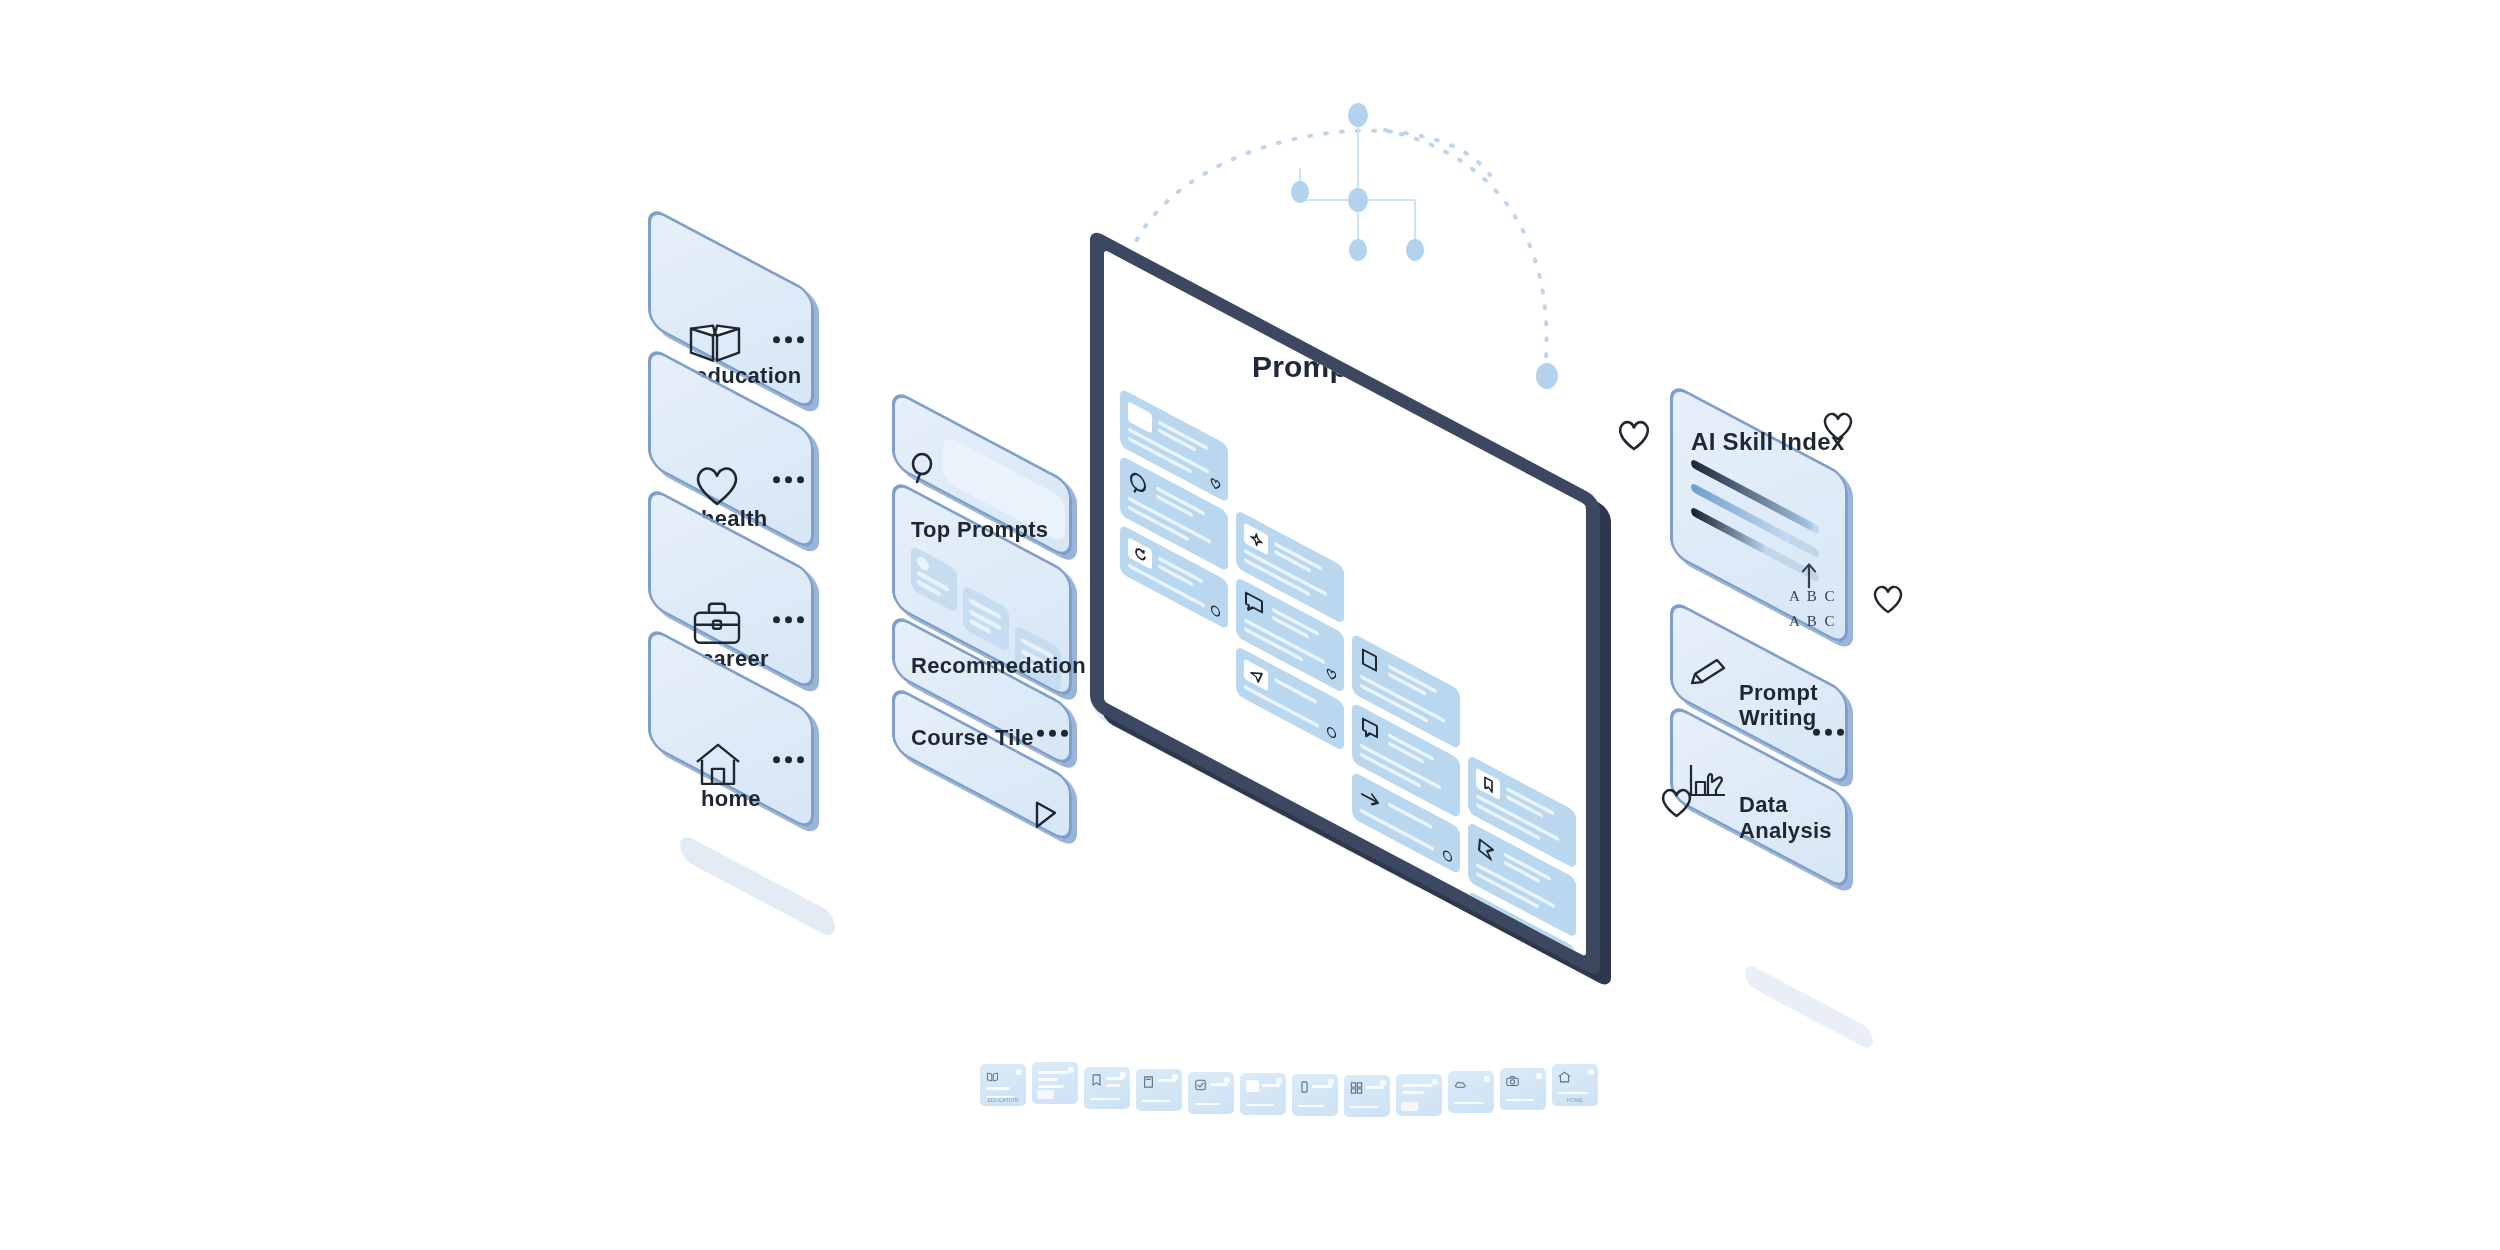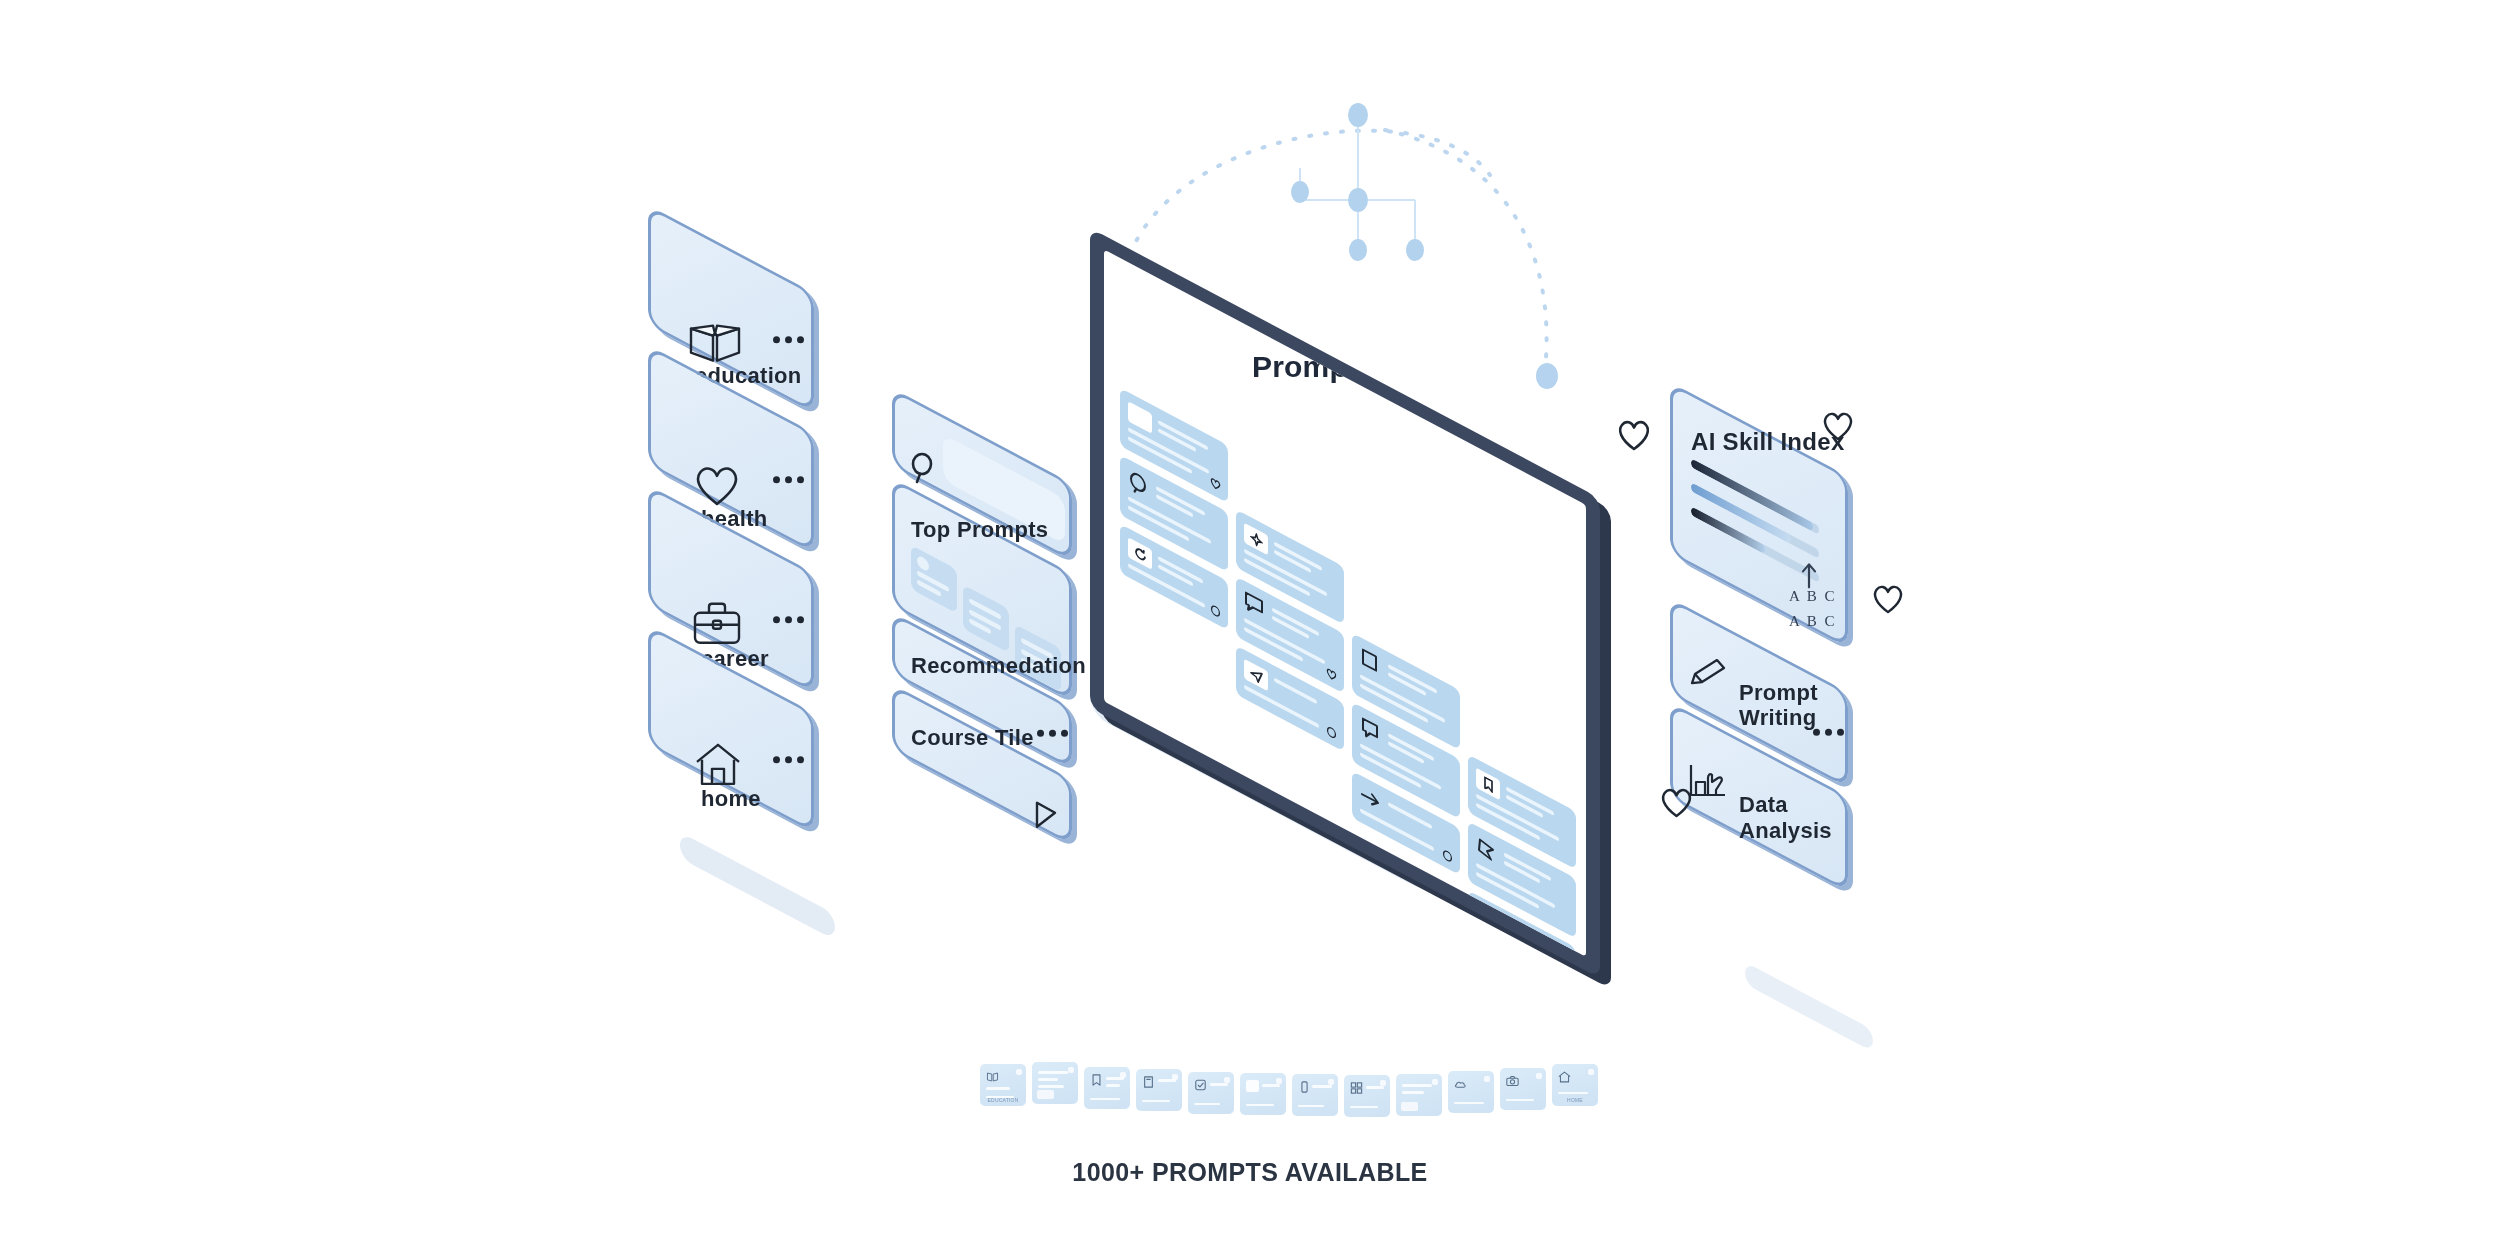--- a/index.html
+++ b/index.html
@@ -748,15 +748,14 @@
       <svg class="t-ico" viewBox="0 0 16 14" fill="none" stroke="#46627f" stroke-width="1.3" stroke-linejoin="round">
         <path d="M1 6.5 L8 1 L15 6.5"></path>
           <path d="M3 5.6 L3 13 L13 13 L13 5.6"></path>
       </svg>
       <span class="t-badge"></span>
       <span class="t-line" style="left:6px; bottom:12px; width:30px;"></span>
       <span class="t-cap">HOME</span>
     </div>
   </div>
 
-  <div id="caption">1000+ PROMPTS AVAILABLE</div>
 
 </div>
 
 </body></html>

